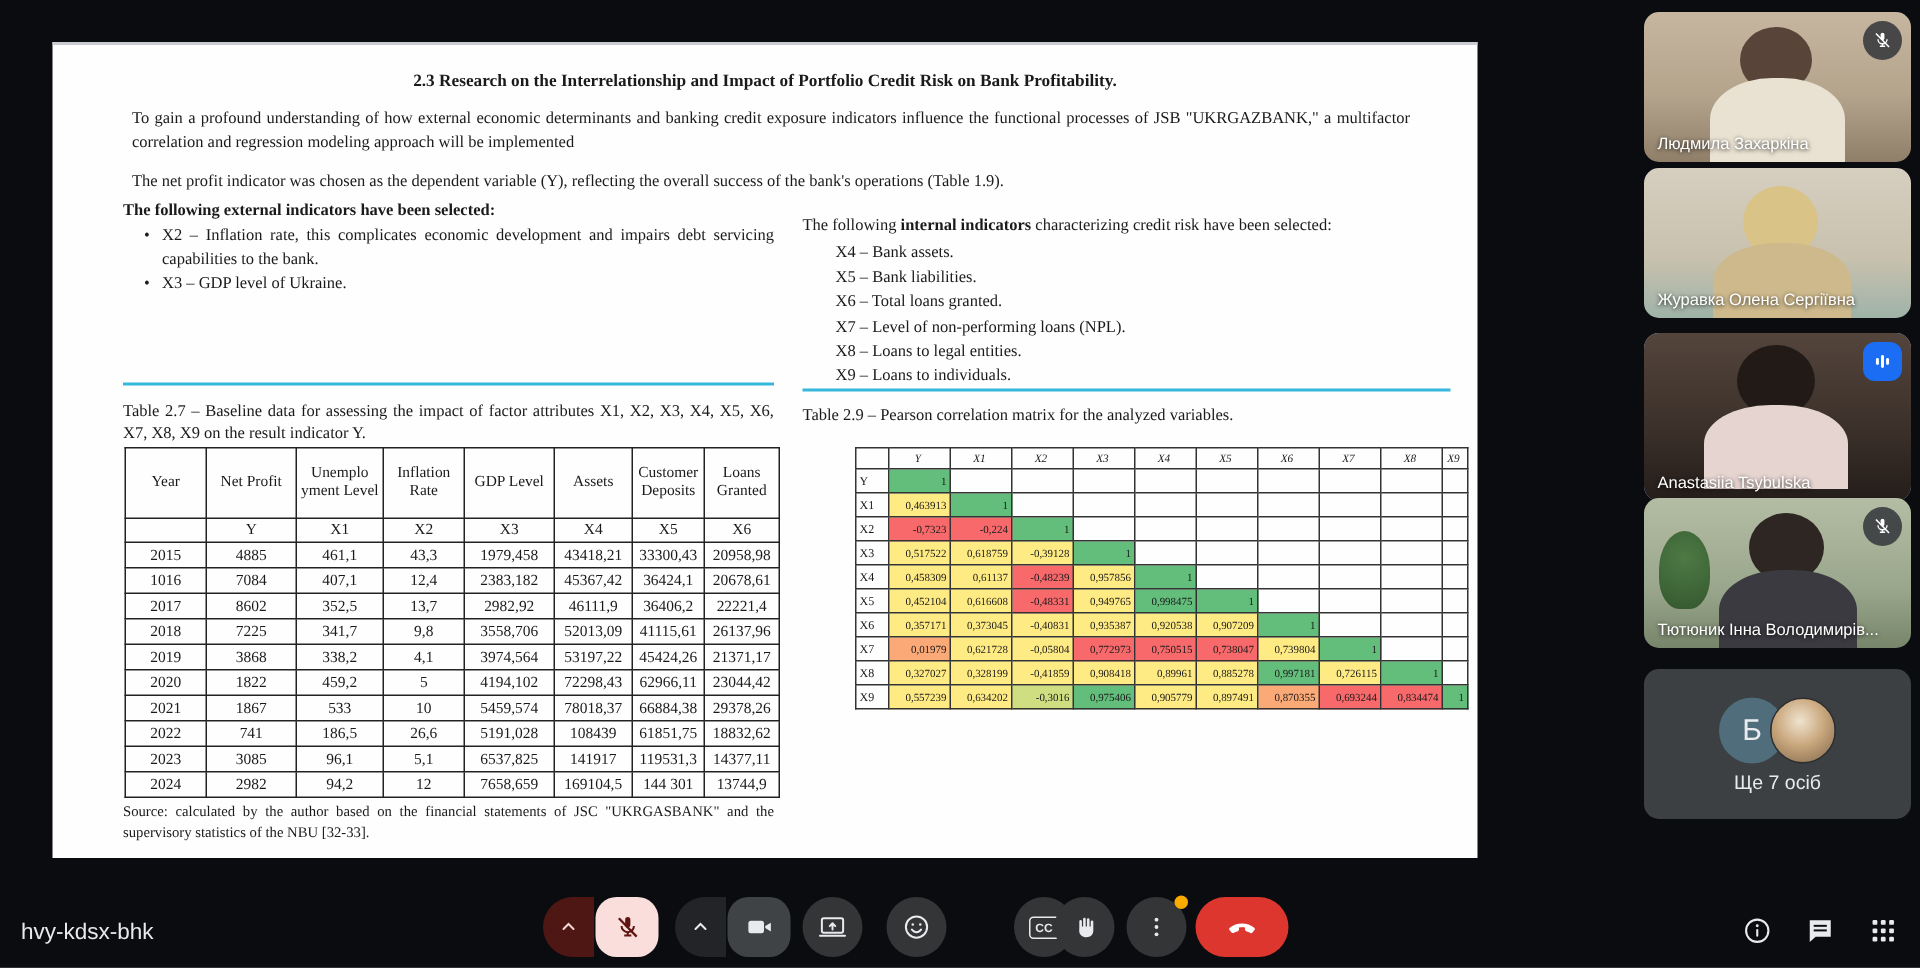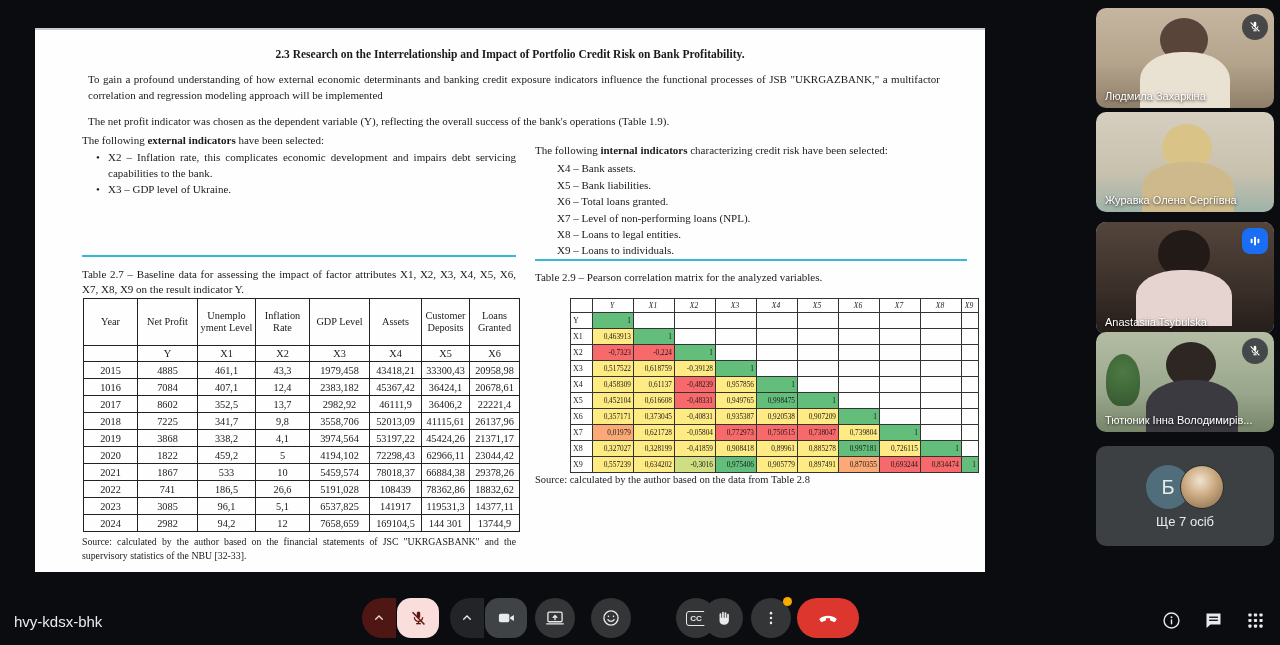--- a/index.html
+++ b/index.html
@@ -8,21 +8,21 @@
 
   
   .page{position:absolute;left:35px;top:28px;width:950px;height:542px;background:#fefefe;
         border-top:2px solid #c9ccd1;font-family:"Liberation Serif",serif;color:#1a1a1a;}
   .doc-title{position:absolute;left:40px;right:40px;top:18px;text-align:center;
              font-weight:bold;font-size:11.5px;}
   .doc-p{position:absolute;left:53px;right:45px;text-align:justify;font-size:11px;line-height:15.5px;}
   .p1{top:42px;}
   .p2{top:84px;}
   .ext-block{position:absolute;left:47px;top:102px;width:434px;font-size:11px;line-height:16px;text-align:justify;}
-  .ext-block .head{margin-bottom:1px;}
+  .ext-block .head{margin-bottom:1px;font-weight:bold;}
   .bullet{position:relative;padding-left:26px;}
   .bullet::before{content:"•";position:absolute;left:14px;}
   .int-block{position:absolute;left:500px;top:112px;width:432px;font-size:11px;line-height:16.4px;}
   .int-block .head{margin-bottom:2px;}
   .int-block .item{padding-left:22px;}
   .teal-line{position:absolute;height:2px;}
   .teal-left{left:47px;top:225px;width:434px;}
   .teal-right{left:500px;top:229px;width:432px;}
   .cap{position:absolute;font-size:11px;line-height:15px;text-align:justify;}
   .cap27{left:47px;top:237px;width:434px;}
@@ -229,21 +229,21 @@
             <td>66884,38</td>
             <td>29378,26</td>
           </tr>
           <tr>
             <td>2022</td>
             <td>741</td>
             <td>186,5</td>
             <td>26,6</td>
             <td>5191,028</td>
             <td>108439</td>
-            <td>78362,86</td>
+            <td>61851,75</td>
             <td>18832,62</td>
           </tr>
           <tr>
             <td>2023</td>
             <td>3085</td>
             <td>96,1</td>
             <td>5,1</td>
             <td>6537,825</td>
             <td>141917</td>
             <td>119531,3</td>
@@ -418,21 +418,20 @@
             <td style="background: rgb(99, 190, 123);">0,975406</td>
             <td style="background: rgb(255, 235, 132);">0,905779</td>
             <td style="background: rgb(255, 235, 132);">0,897491</td>
             <td style="background: rgb(251, 170, 119);">0,870355</td>
             <td style="background: rgb(248, 105, 107);">0,693244</td>
             <td style="background: rgb(248, 105, 107);">0,834474</td>
             <td style="background: rgb(99, 190, 123);">1</td>
           </tr>
         </tbody>
     </table>
-    <div class="src src29">Source: calculated by the author based on the data from Table 2.8</div>
   </div>
 
   <div class="tile" style="top:8px">
     <div class="vid vid1">
       <div class="head-sh" style="left:64px;top:10px;width:48px;height:44px;background:#584438;"></div>
       <div class="torso-sh" style="left:44px;top:44px;width:90px;height:60px;background:#e9e1d2;"></div>
     </div>
     <div class="badge">
       <svg width="14" height="14" viewBox="0 0 24 24">
           <rect x="9.8" y="3" width="4.4" height="8.6" rx="2.2" fill="#fff"></rect>

